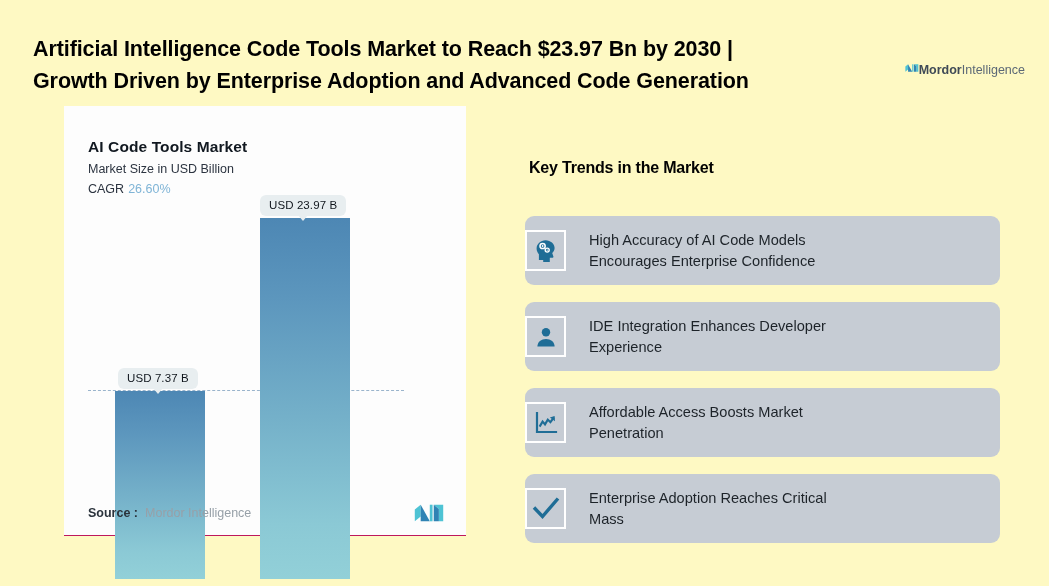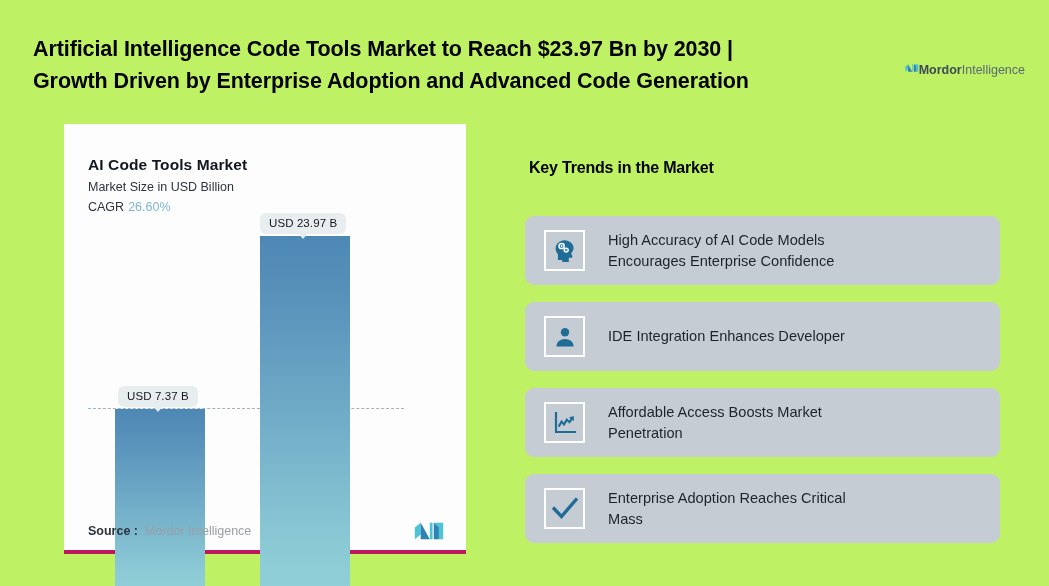--- a/index.html
+++ b/index.html
@@ -2,21 +2,21 @@
 <html><head>
 <meta charset="utf-8">
 <style>
   * { box-sizing: border-box; margin: 0; padding: 0; }
   html, body {
     width: 1049px; height: 586px;
     background: #ffffff;
     font-family: "Liberation Sans", sans-serif;
     overflow: hidden;
   }
-  .page { position: relative; width: 1049px; height: 586px; background: #bef264; }
+  .page { position: relative; width: 1049px; height: 586px; background: #fef9c3; }
 
   
   .headline {
     position: absolute;
     left: 33px; top: 33px;
     width: 845px;
     font-size: 21.5px;
     font-weight: bold;
     line-height: 32px;
     color: #010101;
@@ -39,24 +39,24 @@
     line-height: 14px;
     white-space: nowrap;
     color: #4b5563;
   }
   .brand-word b { color: #3f4a56; font-weight: bold; }
   .brand-word span { color: #5b6876; font-weight: normal; }
 
   
   .chart-panel {
     position: absolute;
-    left: 64px; top: 124px;
+    left: 64px; top: 106px;
     width: 402px; height: 430px;
     background: #fdfdfd;
-    border-bottom: 4px solid #be185d;
+    border-bottom: 1px solid #be185d;
   }
   .chart-title {
     position: absolute; left: 24px; top: 32px;
     font-size: 15.5px; font-weight: bold; color: #111820;
     letter-spacing: 0.1px;
   }
   .chart-sub {
     position: absolute; left: 24px; top: 56px;
     font-size: 12.5px; color: #2c3440;
   }
@@ -123,21 +123,20 @@
     letter-spacing: -0.2px;
   }
   .cards { position: absolute; left: 525px; top: 216px; width: 475px; }
   .card {
     display: flex;
     align-items: center;
     background: #c6ccd4;
     border-radius: 9px;
     height: 69px;
     margin-bottom: 17px;
-    padding-left: 19px;
   }
   .card-icon {
     flex: 0 0 auto;
     width: 41px; height: 41px;
     border: 2.5px solid #ffffff;
     display: flex; align-items: center; justify-content: center;
     background: transparent;
   }
   .card-icon svg { display: block; }
   .card-text {
@@ -224,20 +223,21 @@
 
     <div class="card">
       <div class="card-icon">
         <svg width="26" height="26" viewBox="0 0 26 26">
           <circle cx="13" cy="8.2" r="4.2" fill="#1f6d96"></circle>
           <path d="M4.4 22.5c0-4.8 3.9-7.6 8.6-7.6s8.6 2.8 8.6 7.6z" fill="#1f6d96"></path>
         </svg>
       </div>
       <div class="card-text">
         <div>IDE Integration Enhances Developer</div>
+        <div>Experience</div>
       </div>
     </div>
 
     <div class="card">
       <div class="card-icon">
         <svg width="26" height="26" viewBox="0 0 26 26">
           <path d="M4 3.2 L4 22 L23 22" fill="none" stroke="#1f6d96" stroke-width="2.2" stroke-linecap="square"></path>
           <path d="M6.6 16.6 L9.6 11.6 L12 14.4 L14.8 9.6 L17.4 12.2 L21 7.4" fill="none" stroke="#1f6d96" stroke-width="2.1" stroke-linejoin="miter" stroke-linecap="butt"></path>
           <polygon points="21.6,6.1 22,11.2 16.9,7.6" fill="#1f6d96"></polygon>
         </svg>

